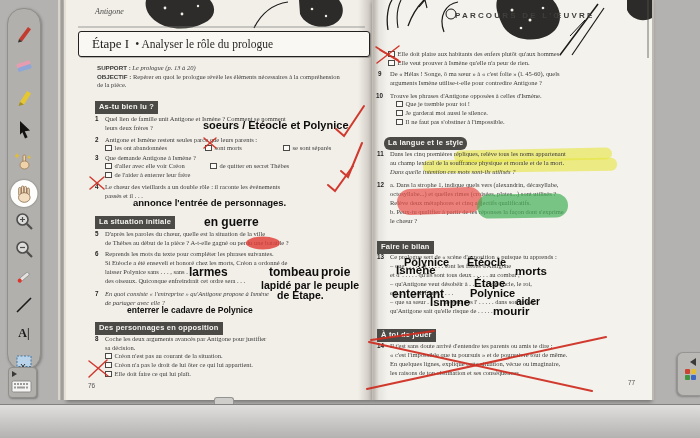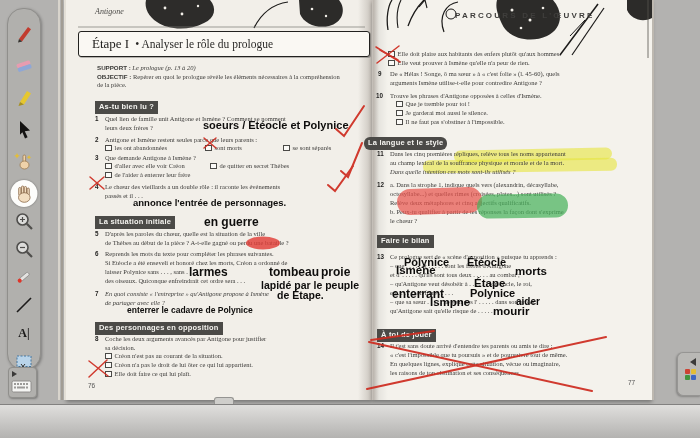--- a/index.html
+++ b/index.html
@@ -213,41 +213,41 @@
     </div>
   <div class="opt" style="left:396px;top:109px;">
       <span class="cb"></span>
       <span>Je garderai moi aussi le silence.</span>
     </div>
   <div class="opt" style="left:396px;top:118px;">
       <span class="cb"></span>
       <span>Il ne faut pas s'obstiner à l'impossible.</span>
     </div>
 
-  <div class="sh" style="left:364px;top:137px;border-radius:6px;">La langue et le style</div>
+  <div class="sh" style="left:384px;top:137px;border-radius:6px;">La langue et le style</div>
 
   <div class="hl" style="left:454px;top:149px;width:158px;height:12px;background:rgba(230,228,60,.60);border-radius:6px;transform:rotate(-1.2deg);"></div>
   <div class="hl" style="left:423px;top:159px;width:194px;height:13px;background:rgba(230,228,60,.60);border-radius:6px;transform:rotate(-0.8deg);"></div>
 
   <div class="qn" style="left:377px;top:150px;">11</div>
   <div class="pl" style="left:390px;top:150px;">Dans les cinq premières répliques, relève tous les noms appartenant</div>
   <div class="pl" style="left:390px;top:159px;">au champ lexical de la souffrance physique et morale et de la mort.</div>
   <div class="pl it" style="left:390px;top:168px;">Dans quelle intention ces mots sont-ils utilisés ?</div>
 
   <div class="qn" style="left:377px;top:181px;">12</div>
   <div class="pl" style="left:390px;top:181px;">a. Dans la strophe 1, indique quels vers (alexandrin, décasyllabe,</div>
   <div class="pl" style="left:390px;top:190px;">octosyllabe...) et quelles rimes (croisées, plates...) sont utilisés ?</div>
   <div class="pl" style="left:390px;top:199px;">Relève deux métaphores et cinq adjectifs qualificatifs.</div>
   <div class="pl" style="left:390px;top:208px;">b. Peux-tu qualifier à partir de tes réponses la façon dont s'exprime</div>
   <div class="pl" style="left:390px;top:217px;">le chœur ?</div>
 
   <div class="hl" style="left:397px;top:188px;width:85px;height:26px;background:rgba(232,85,78,.72);border-radius:13px;transform:rotate(-2deg);"></div>
   <div class="hl" style="left:477px;top:194px;width:91px;height:24px;background:rgba(72,178,92,.72);border-radius:12px;transform:rotate(-1deg);"></div>
 
-  <div class="sh" style="left:377px;top:235px;">Faire le bilan</div>
+  <div class="sh" style="left:377px;top:241px;">Faire le bilan</div>
 
   <div class="qn" style="left:377px;top:253px;">13</div>
   <div class="pl" style="left:390px;top:253px;">Ce prologue sert de « scène d'exposition » puisque tu apprends :</div>
   <div class="pl" style="left:390px;top:262px;">– que . . . . . et . . . . .  sont les frères d'Antigone</div>
   <div class="pl" style="left:390px;top:271px;">et d' . . . . . qu'ils sont tous deux . . . . .  au combat ;</div>
   <div class="pl" style="left:390px;top:280px;">– qu'Antigone veut désobéir à . . . . . , son oncle, le roi,</div>
   <div class="pl" style="left:390px;top:289px;">en . . . . .  son frère . . . . .</div>
   <div class="pl" style="left:390px;top:298px;">– que sa sœur . . . . . ne veut pas l' . . . . .  dans son projet,</div>
   <div class="pl" style="left:390px;top:307px;">qu'Antigone sait qu'elle risque de . . . . .</div>
 

